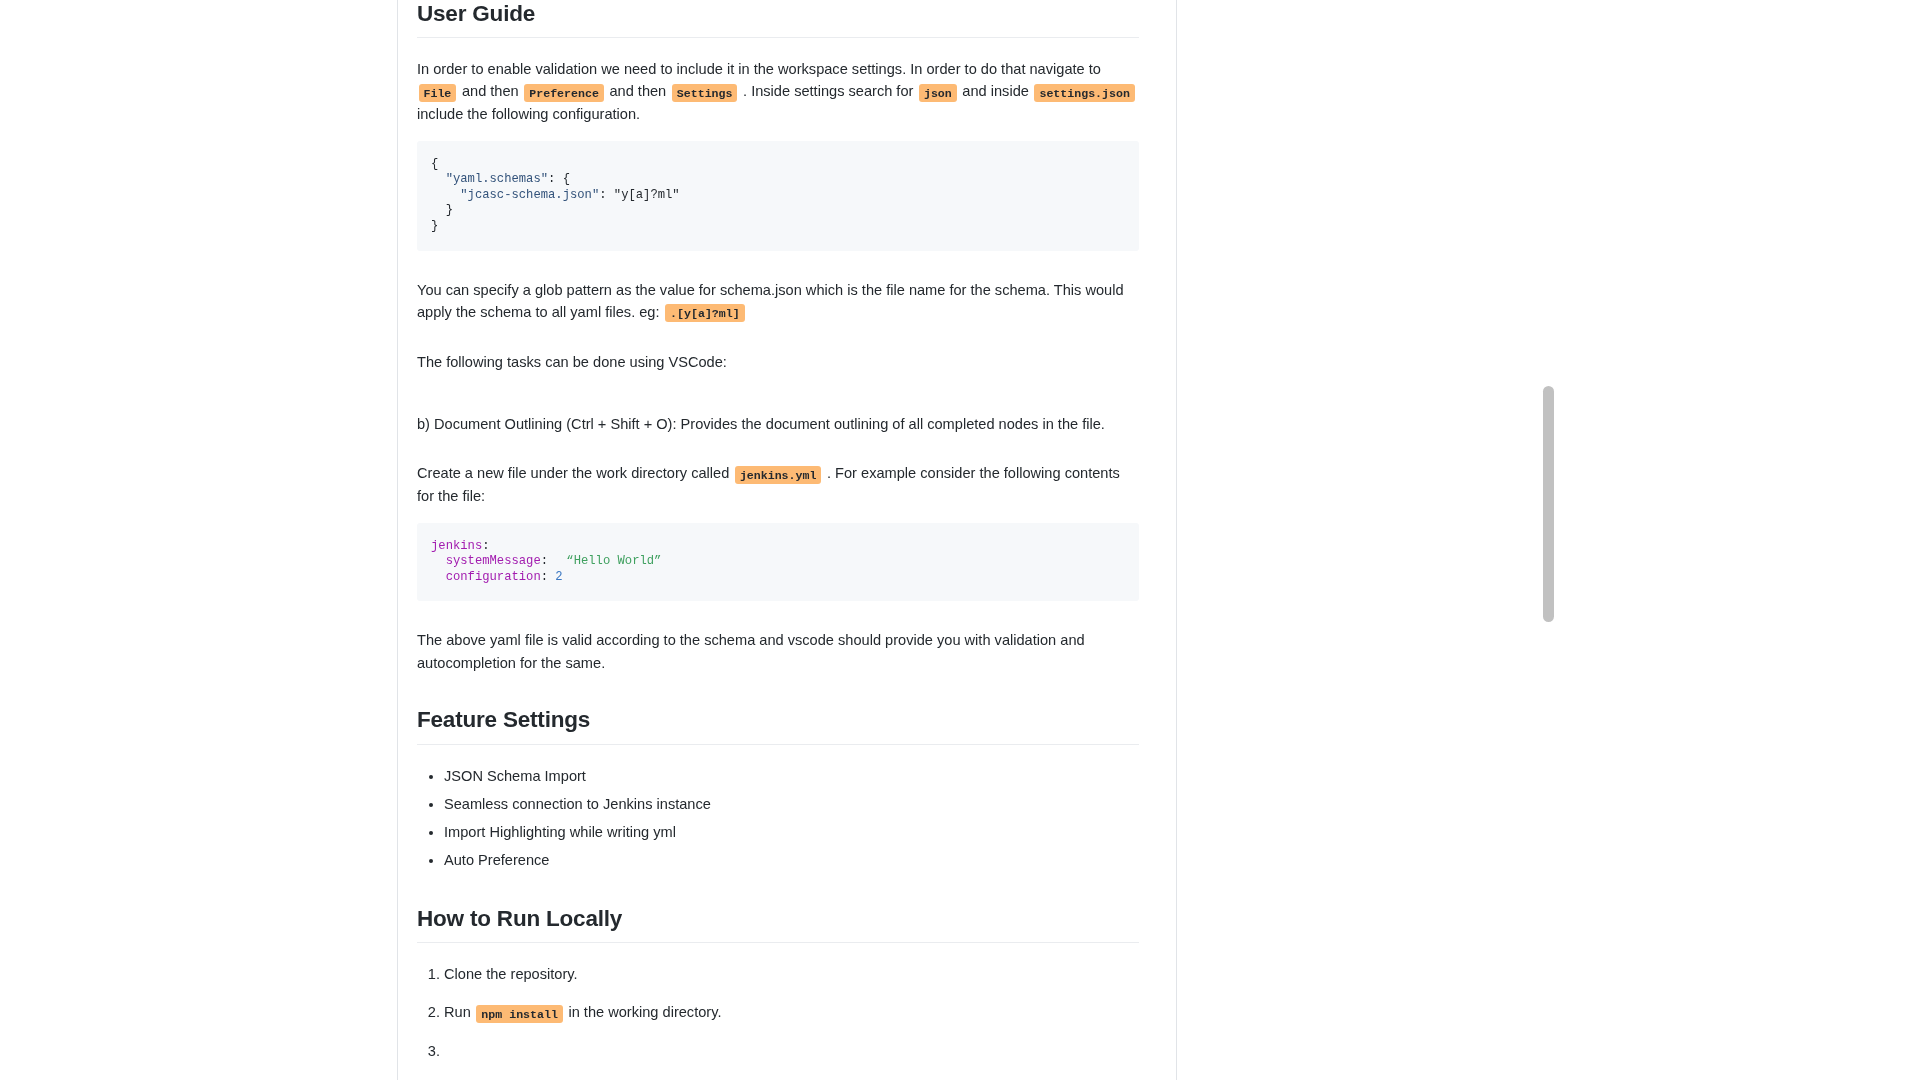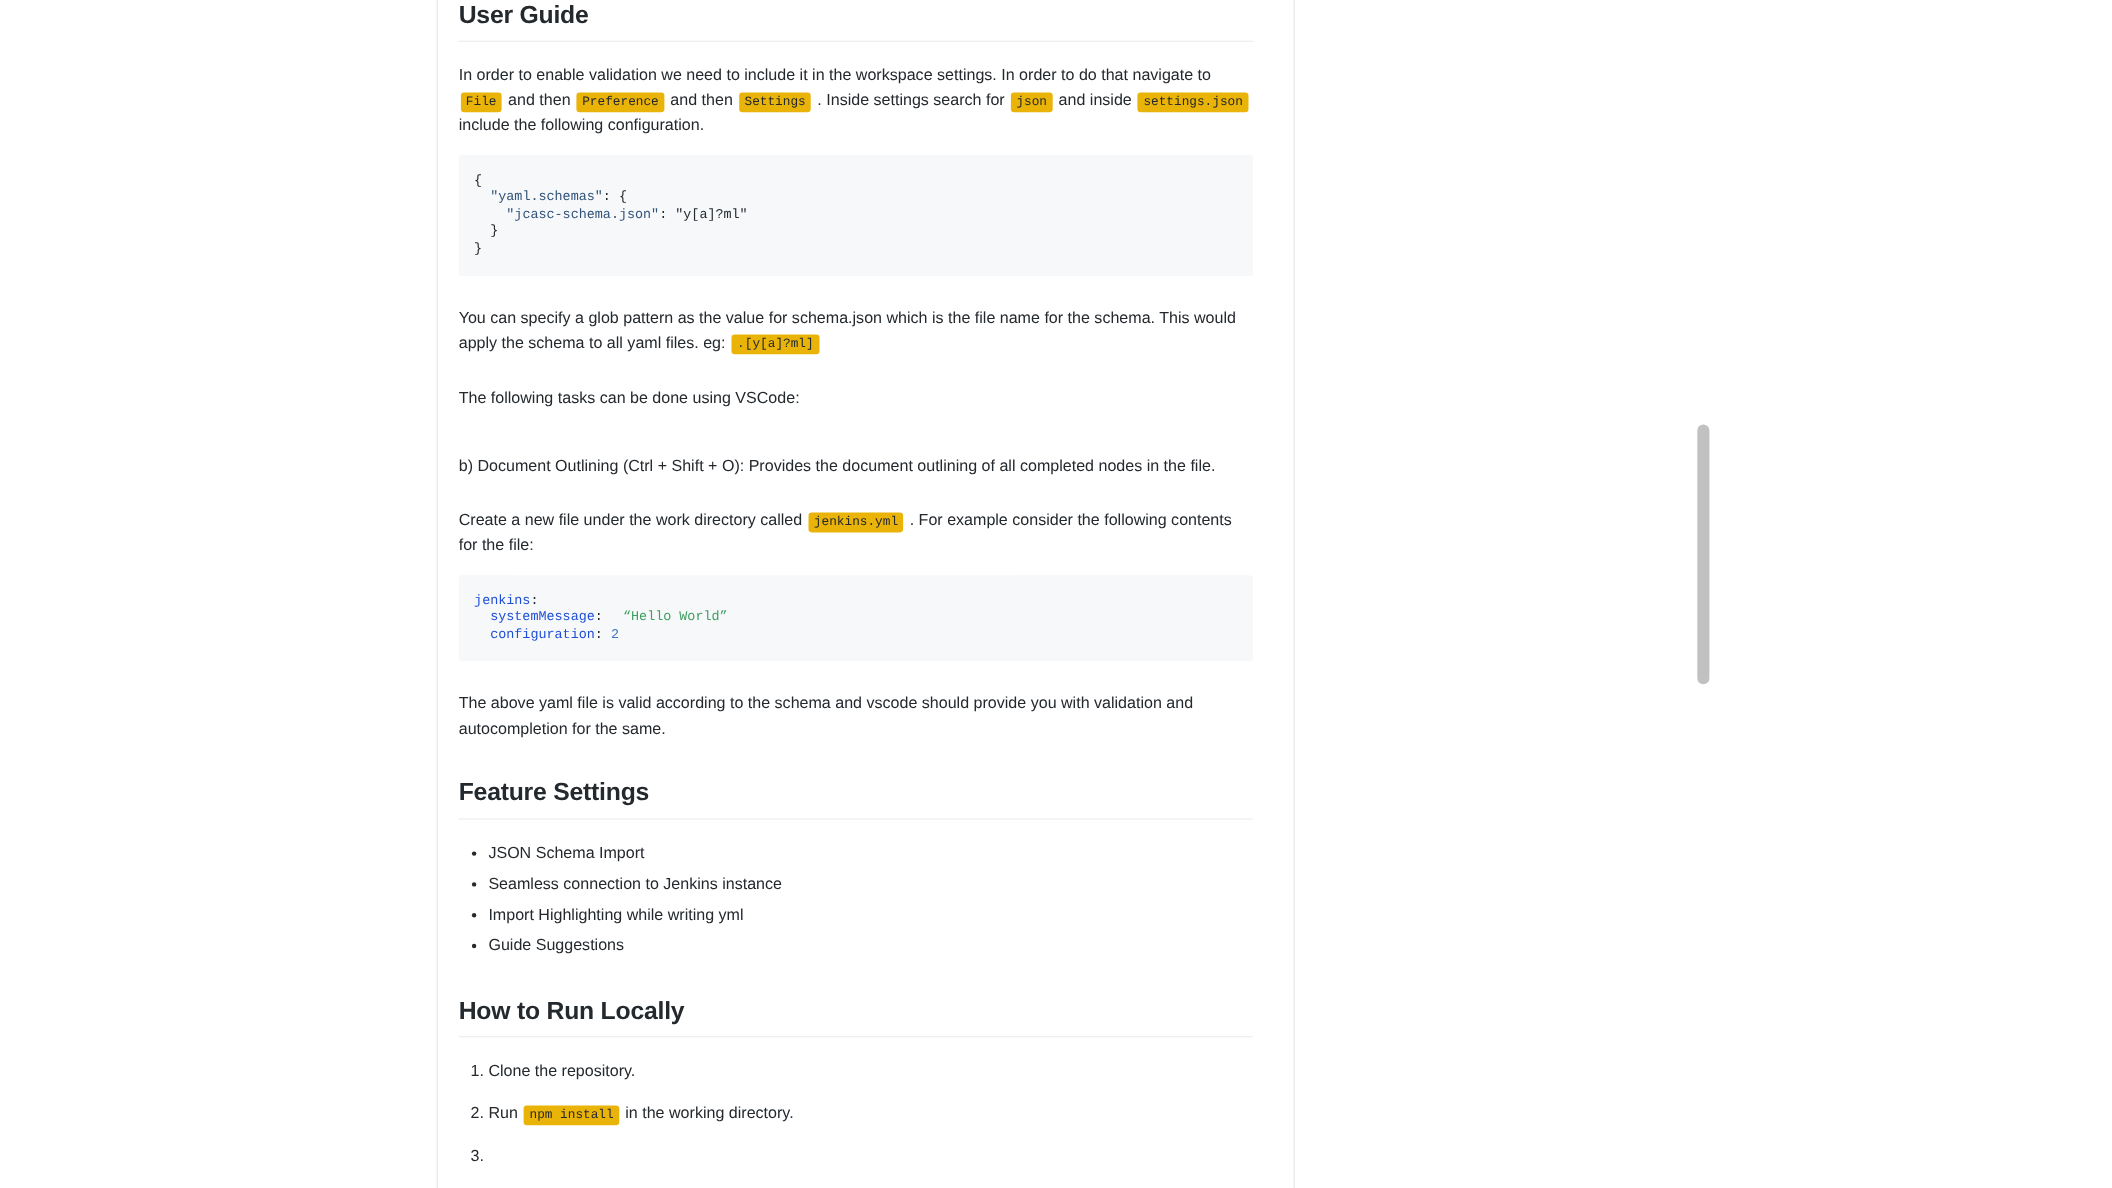--- a/index.html
+++ b/index.html
@@ -85,45 +85,46 @@
   p.md-p {
     margin: 0 0 15.5px 0;
     font-size: 14.6px;
     line-height: 1.53;
     color: #24292e;
   }
 
   
   code.inline {
     font-family: "Liberation Mono", "DejaVu Sans Mono", monospace;
-    background-color: #eab308;
+    background-color: #fdba74;
     border-radius: 3px;
     font-size: 11.6px;
     padding: 2.5px 5px;
     margin: 0 1.5px;
     color: #24292e;
     white-space: nowrap;
+    font-weight: bold;
   }
 
   
   pre.md-pre {
     margin: 0 0 16px 0;
     padding: 16px 14px;
     background-color: #f6f8fa;
     border-radius: 3px;
     font-family: "Liberation Mono", "DejaVu Sans Mono", monospace;
     font-size: 12.2px;
     line-height: 15.6px;
     overflow: hidden;
     color: #24292e;
     white-space: pre;
   }
   pre.md-pre .tok-key   { color: #32527a; }
   pre.md-pre .tok-punc  { color: #24292e; }
-  pre.md-pre .yaml-key  { color: #1d4ed8; }
+  pre.md-pre .yaml-key  { color: #a21caf; }
   pre.md-pre .yaml-str  { color: #3fa05f; margin-left: 11px; }
   pre.md-pre .yaml-num  { color: #3a77c2; }
 
   ul.md-ul, ol.md-ol {
     margin: 0 0 16px 0;
     padding-left: 27px;
   }
   ul.md-ul li, ol.md-ol li {
     font-size: 14.6px;
     line-height: 1.55;
@@ -180,21 +181,21 @@
 
     <div class="spacer-lg"></div>
 
     <h2 class="md-h2">Feature Settings</h2>
     <div class="spacer-md"></div>
 
     <ul class="md-ul">
       <li>JSON Schema Import</li>
       <li>Seamless connection to Jenkins instance</li>
       <li>Import Highlighting while writing yml</li>
-      <li>Guide Suggestions</li>
+      <li>Auto Preference</li>
     </ul>
 
     <div class="spacer-lg"></div>
 
     <h2 class="md-h2">How to Run Locally</h2>
     <div class="spacer-md"></div>
 
     <ol class="md-ol">
       <li>Clone the repository.</li>
       <li><span>Run</span> <code class="inline">npm install</code> <span>in the working directory.</span></li>

